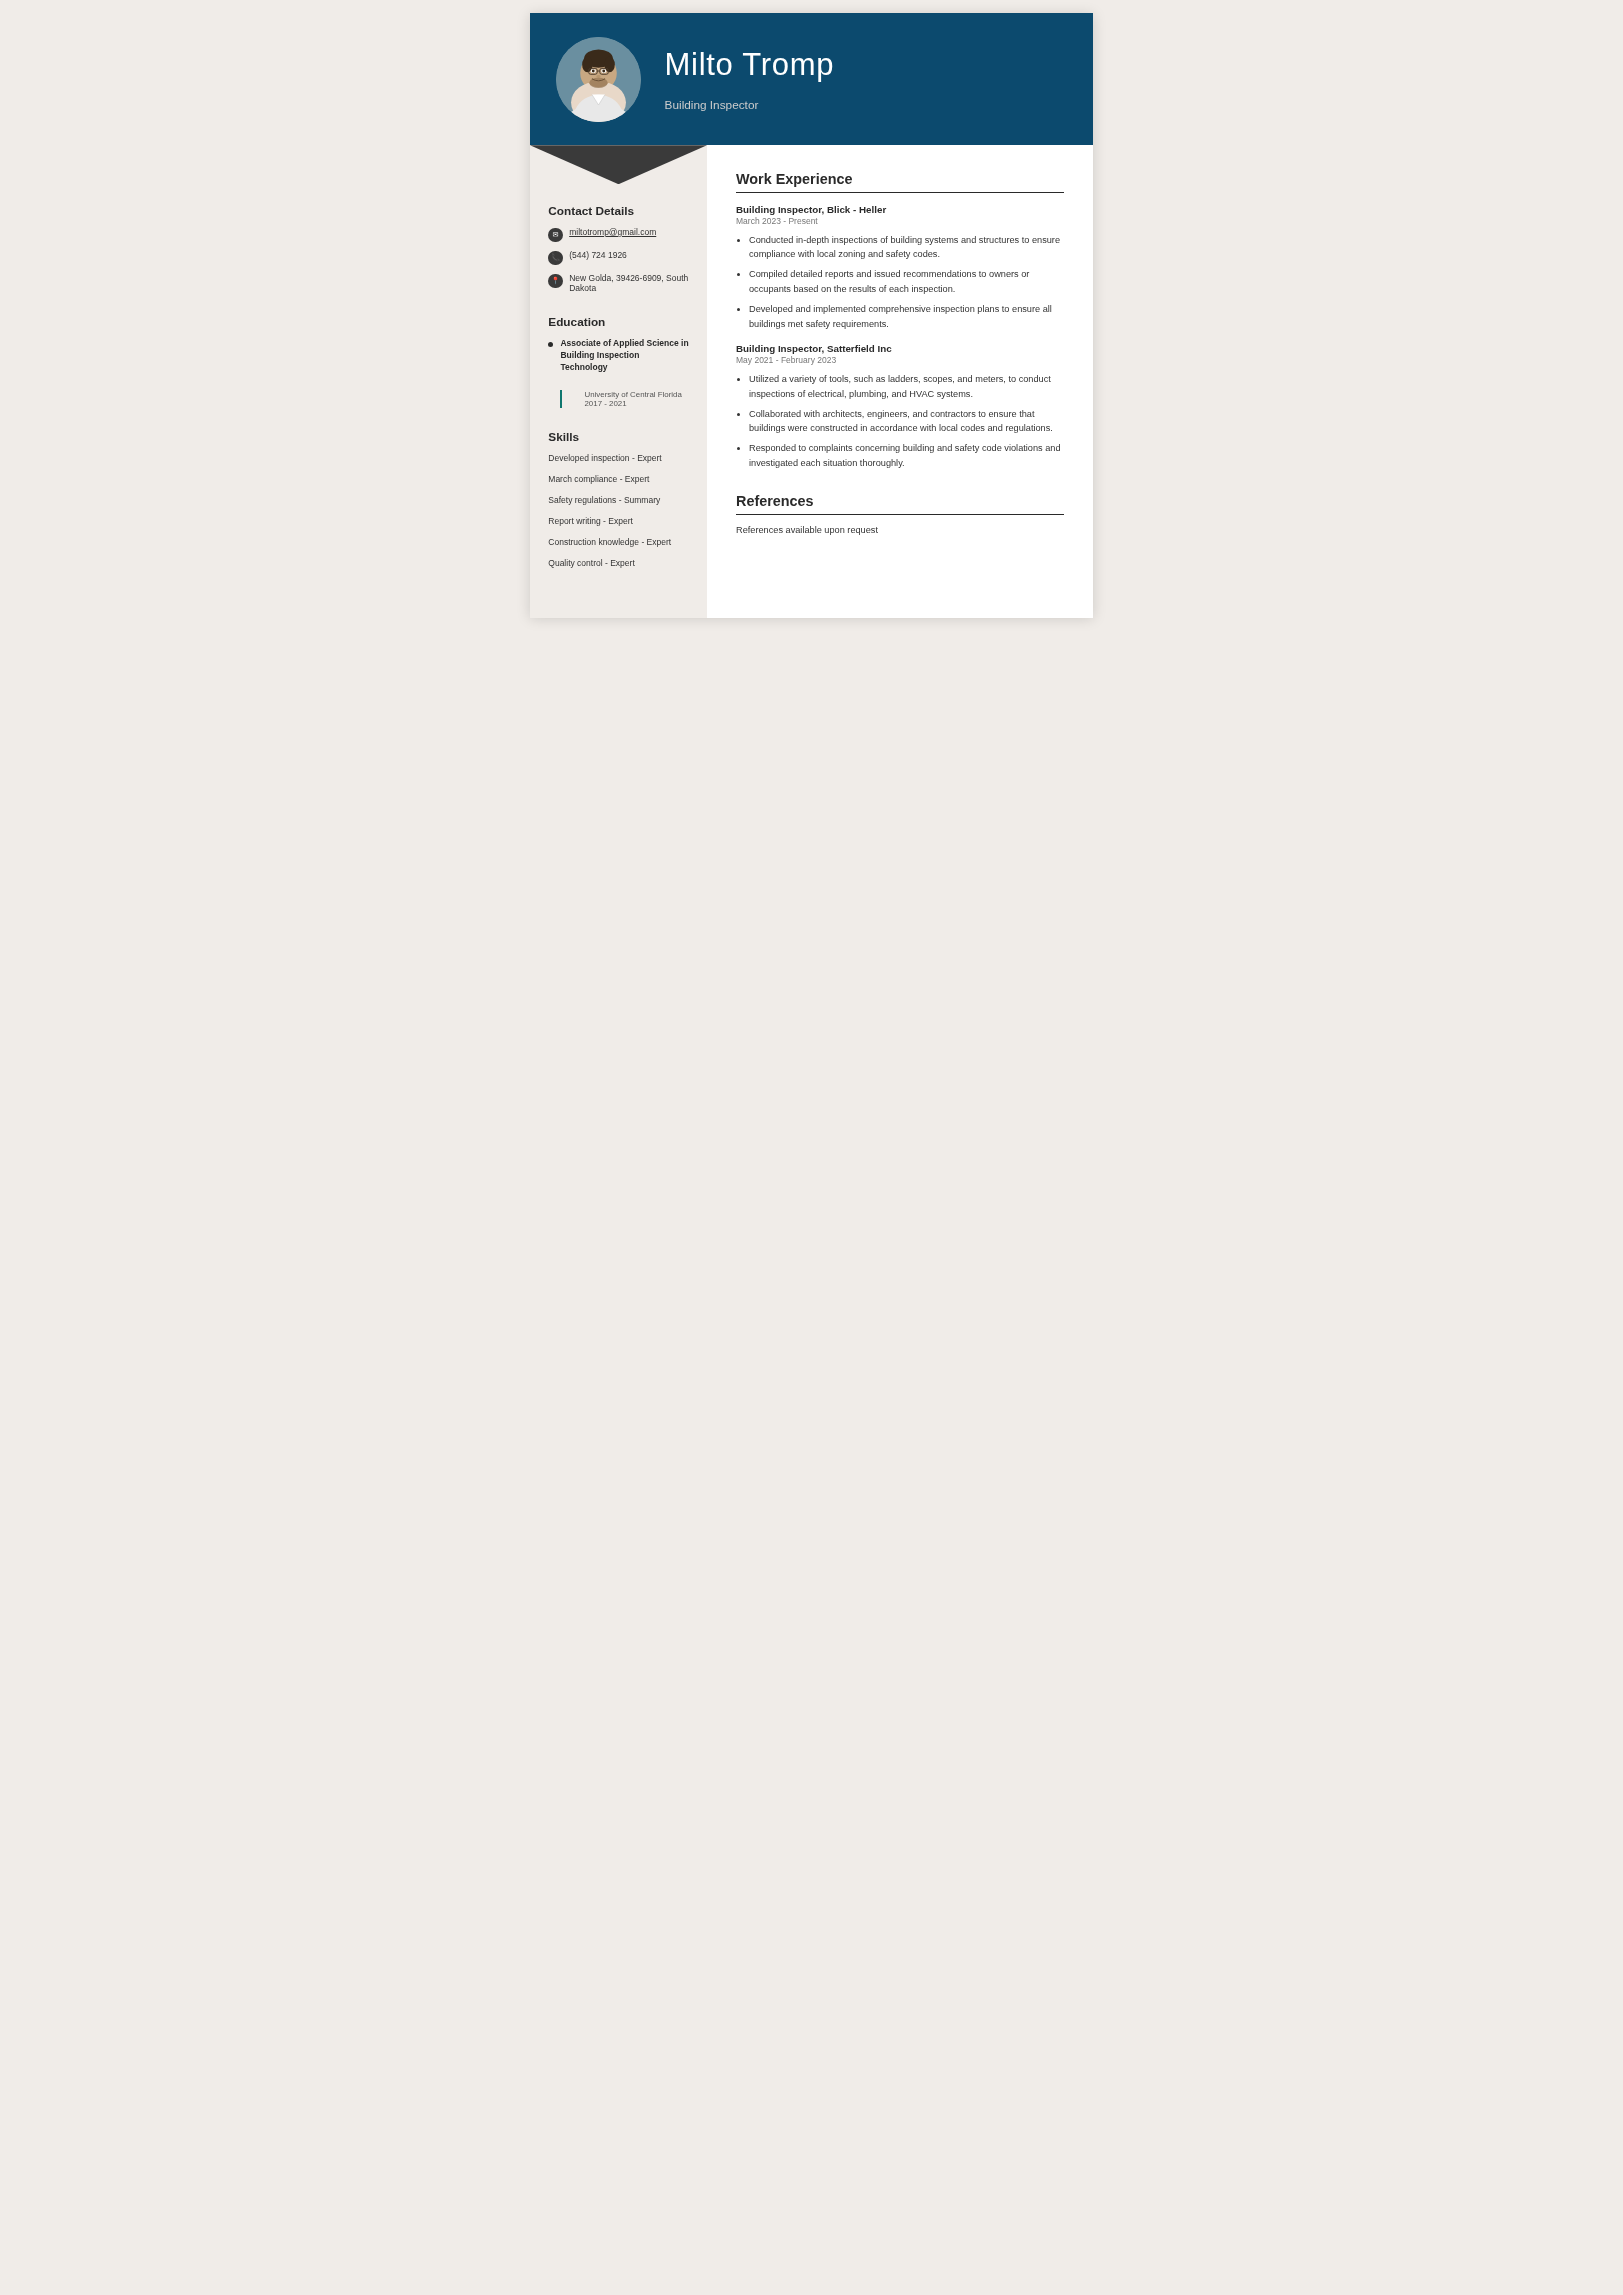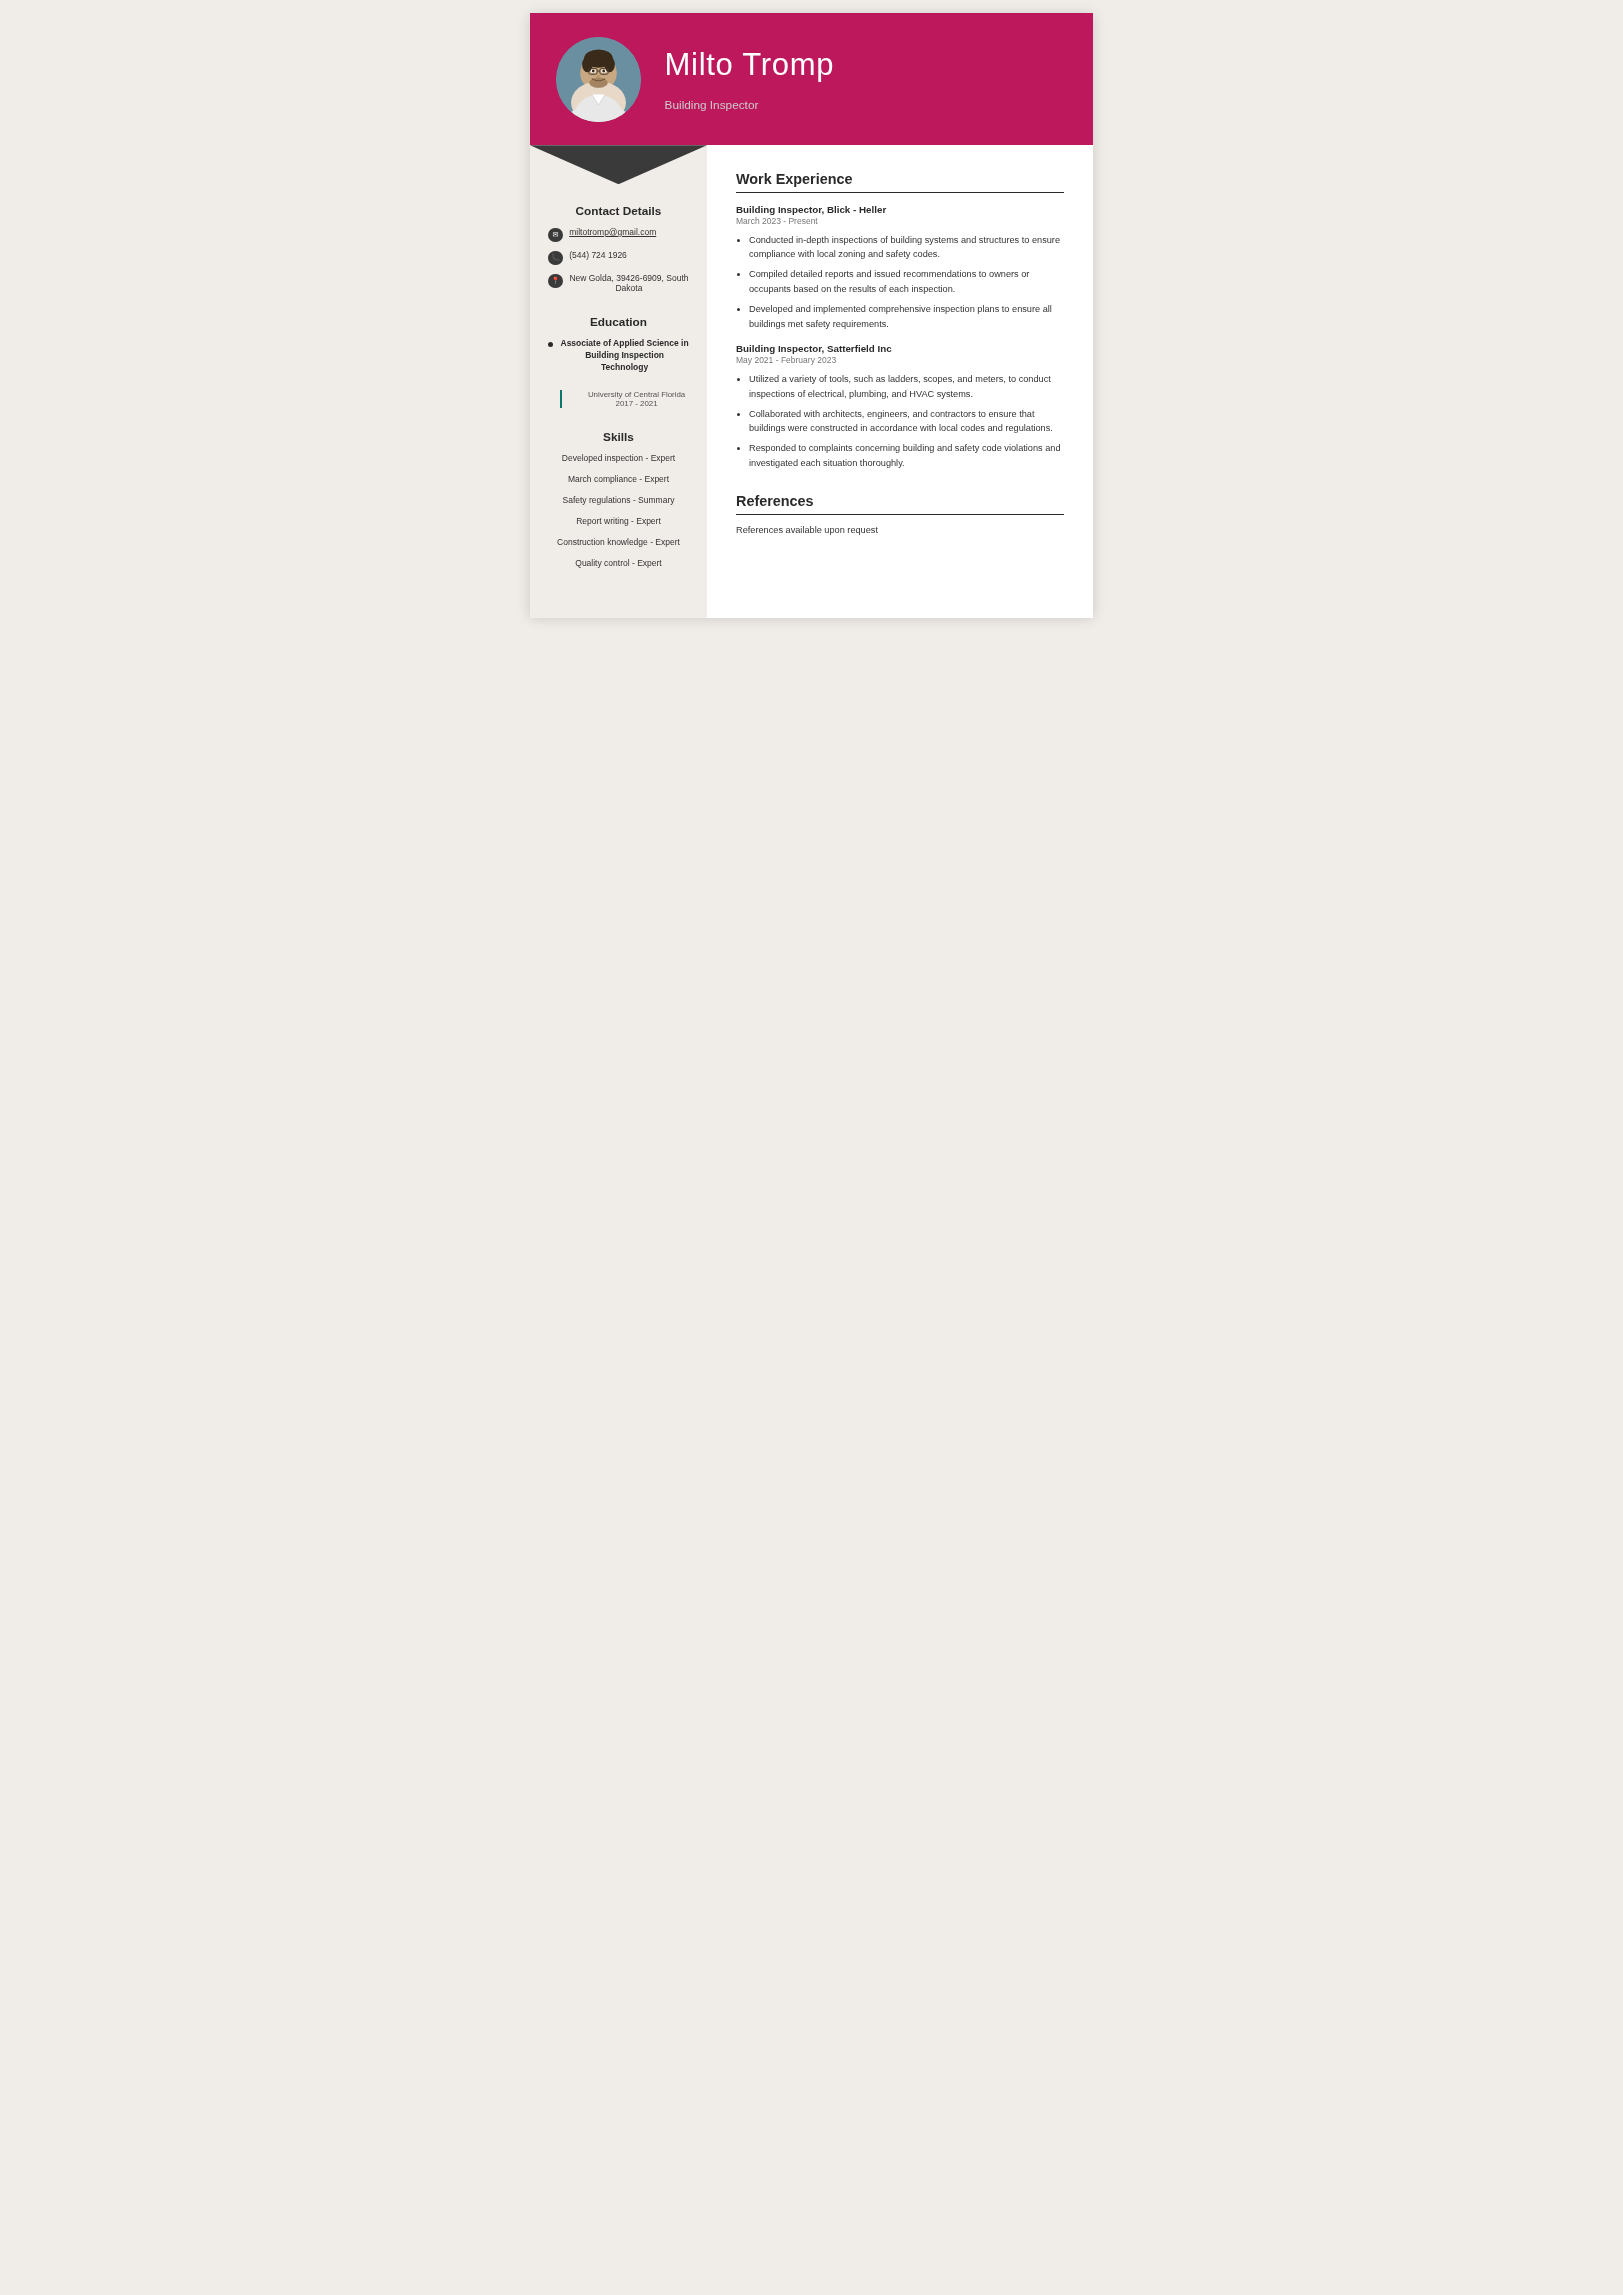--- a/index.html
+++ b/index.html
@@ -14,21 +14,21 @@
     }
     .resume {
       width: 563px;
       background: #fff;
       box-shadow: 0 1.3px 13px rgba(0,0,0,0.15);
       display: flex;
       flex-direction: column;
     }
     
     .header {
-      background: #be185d;
+      background: #0c4a6e;
       display: flex;
       align-items: center;
       padding: 23.6px 26px 23.6px 26px;
       gap: 23.6px;
       position: relative;
     }
     .avatar-wrap {
       width: 85px;
       height: 85px;
       border-radius: 50%;
@@ -58,21 +58,20 @@
       display: flex;
       flex: 1;
     }
     
     .sidebar {
       width: 177px;
       background: #f0ece8;
       flex-shrink: 0;
       padding: 0 0 26px 0;
       position: relative;
-      text-align: center;
     }
     
     .sidebar-chevron {
       width: 177px;
       height: 39px;
       background: #3a3a3a;
       clip-path: polygon(0 0, 100% 0, 50% 100%);
       margin-bottom: 19.6px;
     }
     .sidebar-content {

